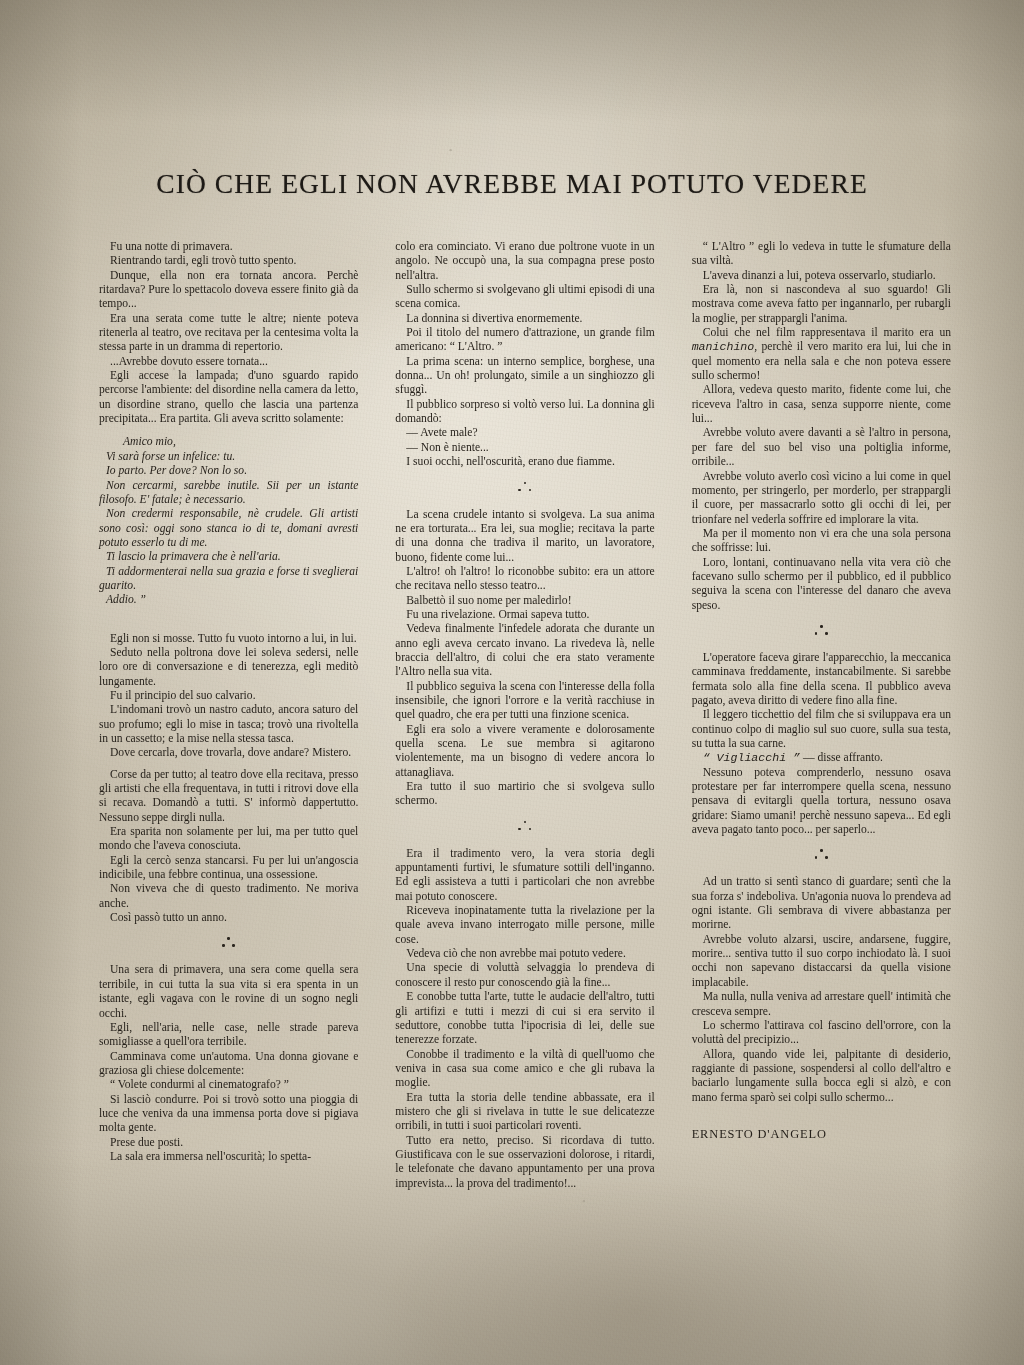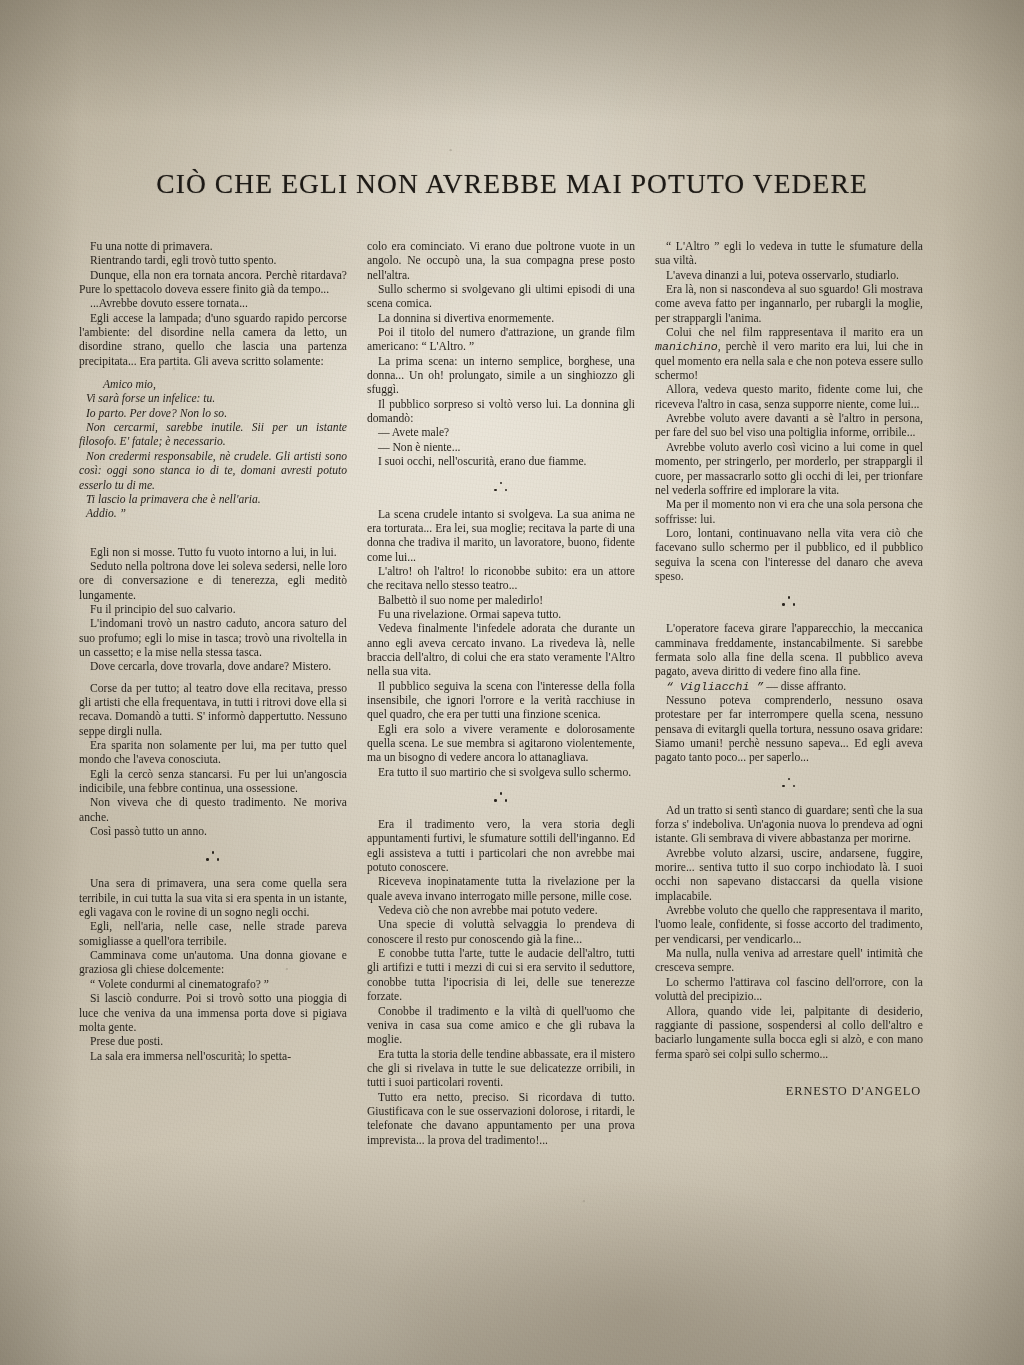--- a/index.html
+++ b/index.html
@@ -74,24 +74,24 @@
     font-size: 27.5px;
     letter-spacing: 1.1px;
     font-weight: 400;
     color: #1d1a16;
     text-shadow: 0 0 1px rgba(40,34,26,.45);
     white-space: nowrap;
   }
   .columns {
     position: absolute;
     top: 240px;
-    left: 79px;
+    left: 99px;
     width: 852px;
     display: flex;
-    gap: 20px;
+    gap: 37px;
   }
   .col {
     width: 268px;
     font-size: 11.6px;
     line-height: 14.35px;
     text-align: justify;
     text-justify: inter-word;
     hyphens: none;
     color: #241f19;
   }
@@ -129,21 +129,20 @@
     width: 2.6px; height: 2.6px;
     border-radius: 50%;
     background: #2a251e;
     font-style: normal;
   }
   .ornament i.d1 { left: 8.6px; top: 1px; }
   .ornament i.d2 { left: 3.4px; top: 8px; }
   .ornament i.d3 { left: 13.6px; top: 8px; }
   .byline {
     margin-top: 22px;
-    text-align: right;
     font-size: 12.4px;
     letter-spacing: .9px;
     padding-right: 2px;
   }
   em.it { font-style: italic; font-family: Liberation Mono, monospace; }
   
   .columns, .headline { filter: blur(0.18px); }
 </style>
 </head>
 <body>
@@ -158,30 +157,32 @@
   <div class="content">
 
     <h1 class="headline">CIÒ CHE EGLI NON AVREBBE MAI POTUTO VEDERE</h1>
 
     <div class="columns">
 
       <div class="col">
         <p>Fu una notte di primavera.</p>
         <p>Rientrando tardi, egli trovò tutto spento.</p>
         <p>Dunque, ella non era tornata ancora. Perchè ritardava? Pure lo spettacolo doveva essere finito già da tempo...</p>
+        <p>Era una serata come tutte le altre; niente poteva ritenerla al teatro, ove recitava per la centesima volta la stessa parte in un dramma di repertorio.</p>
         <p>...Avrebbe dovuto essere tornata...</p>
         <p>Egli accese la lampada; d'uno sguardo rapido percorse l'ambiente: del disordine nella camera da letto, un disordine strano, quello che lascia una partenza precipitata... Era partita. Gli aveva scritto solamente:</p>
 
         <div class="letter">
           <p class="salutation">Amico mio,</p>
           <p>Vi sarà forse un infelice: tu.</p>
           <p>Io parto. Per dove? Non lo so.</p>
           <p>Non cercarmi, sarebbe inutile. Sii per un istante filosofo. E' fatale; è necessario.</p>
           <p>Non credermi responsabile, nè crudele. Gli artisti sono così: oggi sono stanca io di te, domani avresti potuto esserlo tu di me.</p>
           <p>Ti lascio la primavera che è nell'aria.</p>
+          <p>Ti addormenterai nella sua grazia e forse ti sveglierai guarito.</p>
           <p>Addio. ”</p>
         </div>
 
         <p>Egli non si mosse. Tutto fu vuoto intorno a lui, in lui.</p>
         <p>Seduto nella poltrona dove lei soleva sedersi, nelle loro ore di conversazione e di tenerezza, egli meditò lungamente.</p>
         <p>Fu il principio del suo calvario.</p>
         <p>L'indomani trovò un nastro caduto, ancora saturo del suo profumo; egli lo mise in tasca; trovò una rivoltella in un cassetto; e la mise nella stessa tasca.</p>
         <p>Dove cercarla, dove trovarla, dove andare? Mistero.</p>
 
         <p style="height:7px;margin:0"></p>
@@ -264,36 +265,36 @@
         <p>Ma per il momento non vi era che una sola persona che soffrisse: lui.</p>
         <p>Loro, lontani, continuavano nella vita vera ciò che facevano sullo schermo per il pubblico, ed il pubblico seguiva la scena con l'interesse del danaro che aveva speso.</p>
 
         <div class="ornament">
           <span class="dots">
             <i class="d1"></i><i class="d2"></i><i class="d3"></i>
           </span>
         </div>
 
         <p>L'operatore faceva girare l'apparecchio, la meccanica camminava freddamente, instancabilmente. Si sarebbe fermata solo alla fine della scena. Il pubblico aveva pagato, aveva diritto di vedere fino alla fine.</p>
+        <p>Il leggero ticchettio del film che si sviluppava era un continuo colpo di maglio sul suo cuore, sulla sua testa, su tutta la sua carne.</p>
 
         <p>
           <em class="it">“ Vigliacchi ”</em><span> — disse affranto.</span>
         </p>
 
         <p>Nessuno poteva comprenderlo, nessuno osava protestare per far interrompere quella scena, nessuno pensava di evitargli quella tortura, nessuno osava gridare: Siamo umani! perchè nessuno sapeva... Ed egli aveva pagato tanto poco... per saperlo...</p>
 
         <div class="ornament">
           <span class="dots">
             <i class="d1"></i><i class="d2"></i><i class="d3"></i>
           </span>
         </div>
 
         <p>Ad un tratto si sentì stanco di guardare; sentì che la sua forza s' indeboliva. Un'agonia nuova lo prendeva ad ogni istante. Gli sembrava di vivere abbastanza per morirne.</p>
         <p>Avrebbe voluto alzarsi, uscire, andarsene, fuggire, morire... sentiva tutto il suo corpo inchiodato là. I suoi occhi non sapevano distaccarsi da quella visione implacabile.</p>
-        <p>Avrebbe voluto che quello che rappresentava il marito, l'uomo leale, confidente, si fosse accorto del tradimento, per vendicarsi, per vendicarlo...</p>
         <p>Ma nulla, nulla veniva ad arrestare quell' intimità che cresceva sempre.</p>
         <p>Lo schermo l'attirava col fascino dell'orrore, con la voluttà del precipizio...</p>
         <p>Allora, quando vide lei, palpitante di desiderio, raggiante di passione, sospendersi al collo dell'altro e baciarlo lungamente sulla bocca egli si alzò, e con mano ferma sparò sei colpi sullo schermo...</p>
 
         <div class="byline">ERNESTO D'ANGELO</div>
       </div>
 
     </div>
   </div>
 </div>

